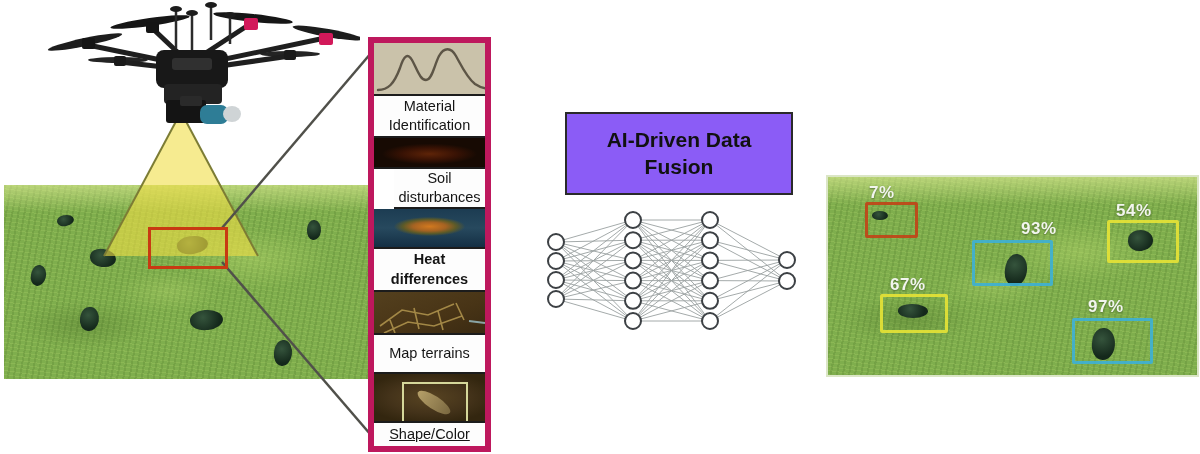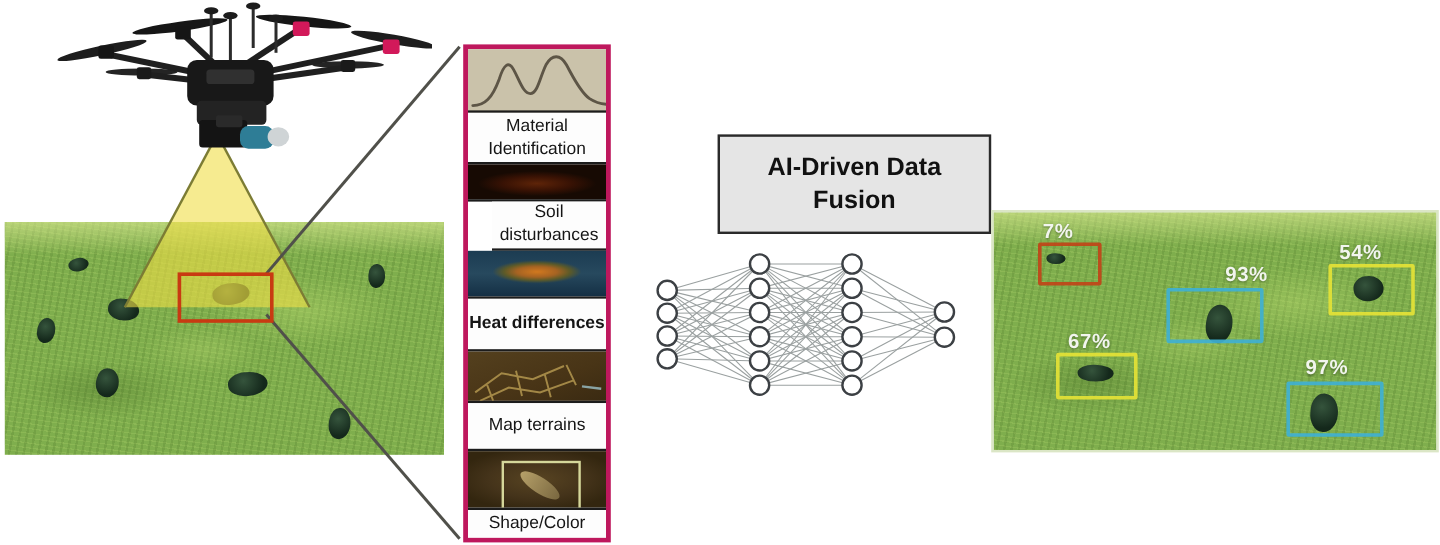--- a/index.html
+++ b/index.html
@@ -27,22 +27,22 @@
 
   
   .layer-lines{left:0;top:0;z-index:4;pointer-events:none;}
   .layer-cone{left:0;top:0;z-index:3;pointer-events:none;}
   .grass-left{z-index:2;}
   .redbox{position:absolute;left:148px;top:227px;width:74px;height:36px;
           border:3px solid #c83a12;z-index:5;}
   .drone-svg{position:absolute;left:40px;top:0;z-index:3;}
 
   
-  .strip{position:absolute;left:386px;top:37px;width:123px;height:415px;z-index:6;
-         border:4px solid #be185d;background:#fff;box-sizing:border-box;
+  .strip{position:absolute;left:368px;top:37px;width:123px;height:415px;z-index:6;
+         border:6px solid #be185d;background:#fff;box-sizing:border-box;
          display:flex;flex-direction:column;}
   .strip>div{border-bottom:2px solid #1c1c1c;box-sizing:border-box;position:relative;overflow:hidden;}
   .strip>div:last-child{border-bottom:none;}
   .slabel{background:#fdfdfd;color:#151515;font-size:14.5px;line-height:1.32;
           display:flex;align-items:center;justify-content:center;text-align:center;}
   .img-spectral{background:#cac2aa;}
   .img-soil{background:radial-gradient(ellipse 55% 46% at 50% 55%, #5e2408 0%, #381204 45%, #170a03 78%);}
   .img-heat{background:
       radial-gradient(ellipse 46% 36% at 50% 46%, #d2791f 0%, #a66322 32%, #5c5a28 52%, rgba(42,74,80,0) 70%),
       linear-gradient(180deg,#1c3c52 0%, #27495e 50%, #142f44 100%);}
@@ -160,24 +160,24 @@
         <path d="M6,34 L28,18 L54,23 L80,12 M10,41 L34,30 L60,34 L88,24 M16,28 L21,41 M40,16 L45,37 M64,19 L69,38 M82,11 L90,28" fill="none" stroke="#b3964f" stroke-width="1.6" opacity=".85"></path>
         <path d="M95,29 l16,2" stroke="#9cc2ca" stroke-width="2" opacity=".8"></path>
       </svg>
     </div>
     <div class="slabel" style="height:42px;">Map terrains</div>
     <div class="img-shape" style="height:52px;">
       <div class="shape-box">
         <div class="shape-blob"></div>
       </div>
     </div>
-    <div class="slabel" style="height:24px;">Shape/Color</div>
-  </div>
-
-  <div class="fbox ai-box" style="background-color: #e5e5e5; margin-left: 33px;">
+    <div class="slabel" style="height:24px;text-decoration:underline;">Shape/Color</div>
+  </div>
+
+  <div class="fbox ai-box" style="background-color: #8b5cf6;">
     <span style="padding:0 18px;">AI-Driven Data Fusion</span>
   </div>
 
   <svg id="nn" class="nn-svg" width="260" height="125" viewBox="0 0 260 125">
       <line x1="16" y1="34" x2="93" y2="12" stroke="#9aa0a0" stroke-width="0.9"></line>
       <line x1="16" y1="34" x2="93" y2="32.2" stroke="#9aa0a0" stroke-width="0.9"></line>
       <line x1="16" y1="34" x2="93" y2="52.4" stroke="#9aa0a0" stroke-width="0.9"></line>
       <line x1="16" y1="34" x2="93" y2="72.6" stroke="#9aa0a0" stroke-width="0.9"></line>
       <line x1="16" y1="34" x2="93" y2="92.8" stroke="#9aa0a0" stroke-width="0.9"></line>
       <line x1="16" y1="34" x2="93" y2="113" stroke="#9aa0a0" stroke-width="0.9"></line>

